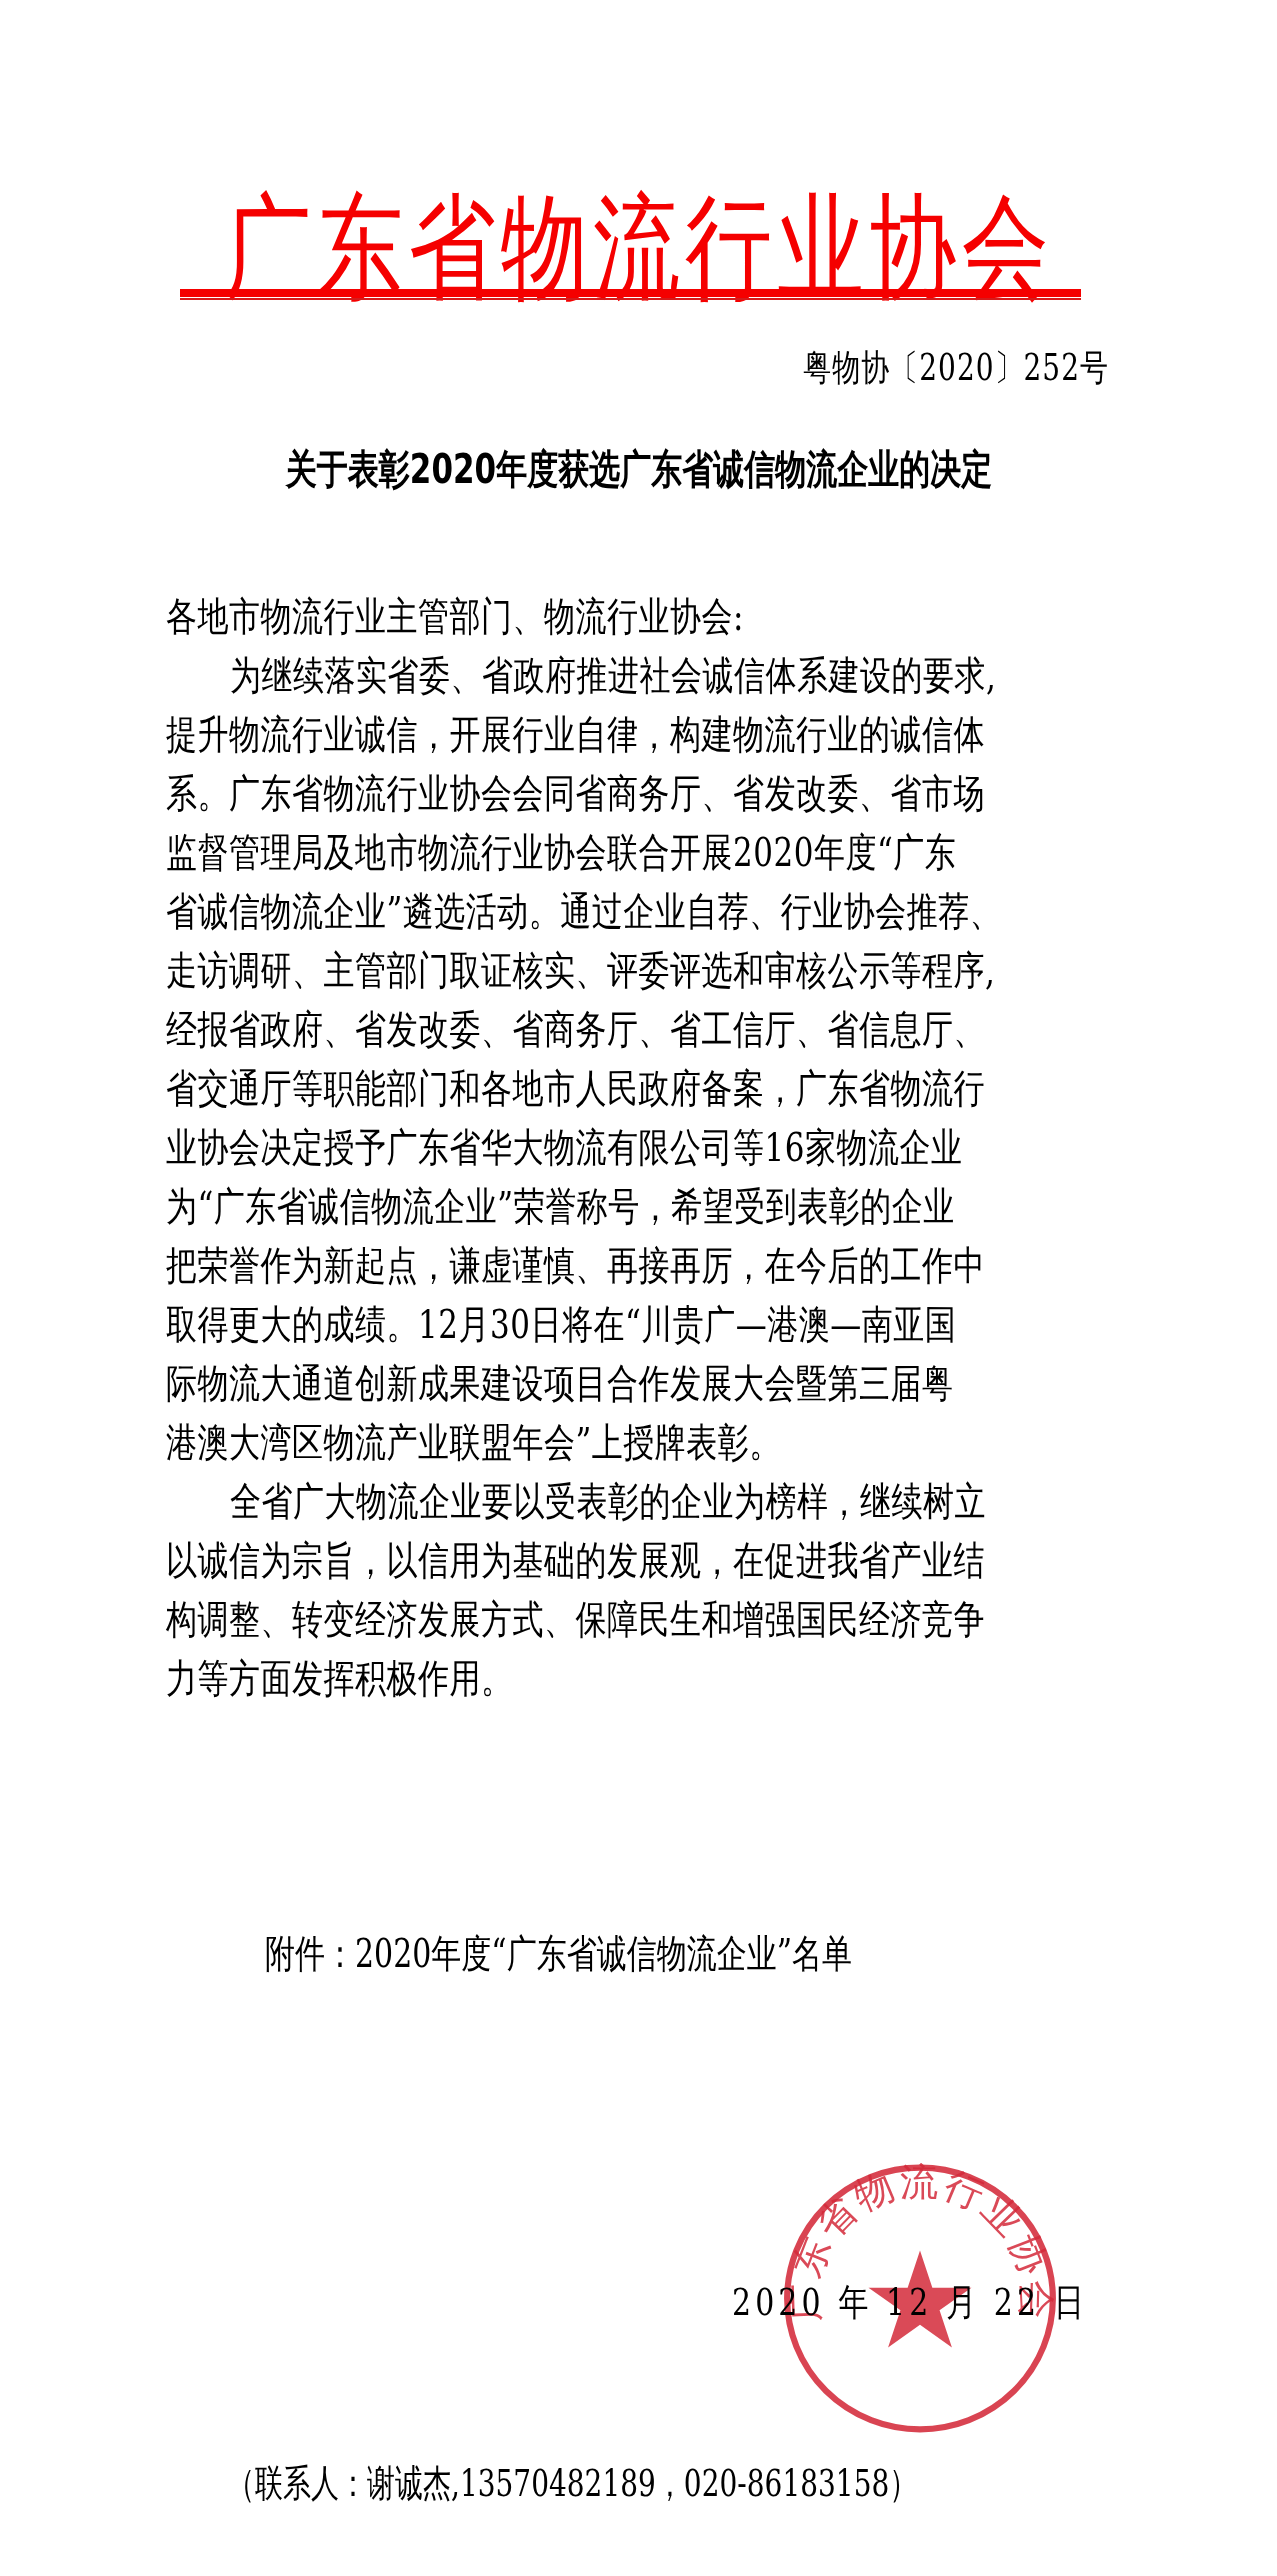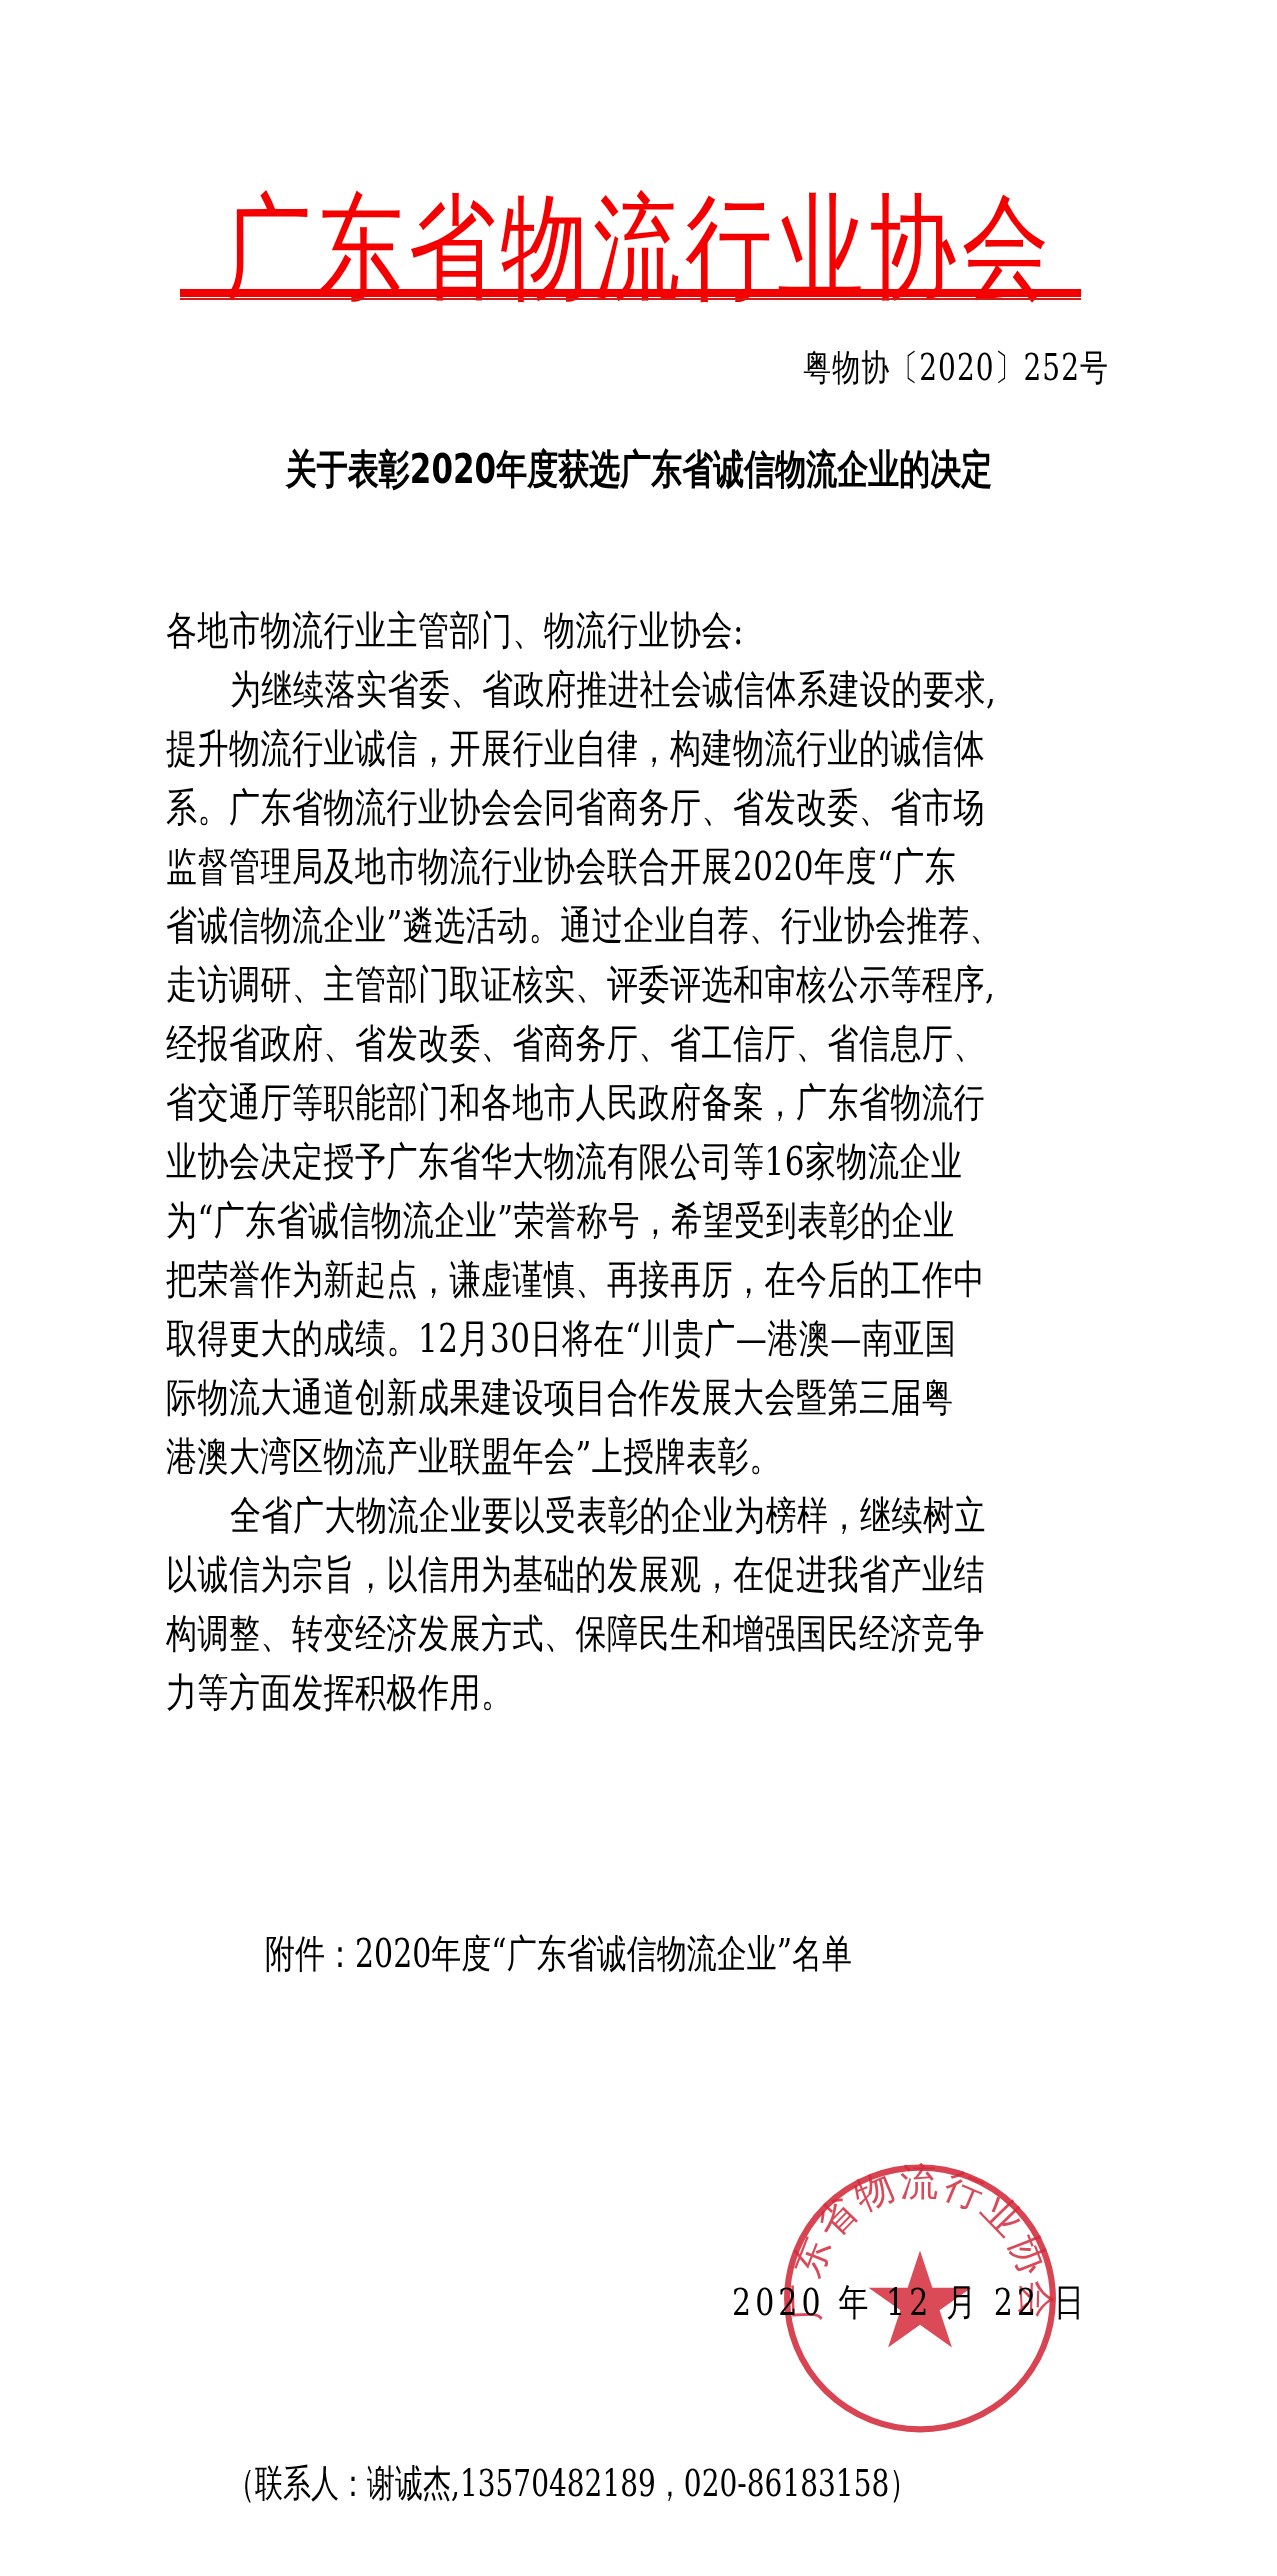--- a/index.html
+++ b/index.html
@@ -106,21 +106,21 @@
 <body>
 
 <div class="abs letterhead">广东省物流行业协会</div>
 <div class="abs red-rule-thick"></div>
 <div class="abs red-rule-thin"></div>
 
 <div class="abs doc-number">粤物协〔2020〕252号</div>
 
 <div class="abs doc-title">关于表彰2020年度获选广东省诚信物流企业的决定</div>
 
-<div class="abs body-block" style="top:587px;margin-top:14px;">
+<div class="abs body-block" style="top:587px;">
   <span class="line">各地市物流行业主管部门、物流行业协会:</span>
   <span class="line indent">为继续落实省委、省政府推进社会诚信体系建设的要求,</span>
   <span class="line">提升物流行业诚信，开展行业自律，构建物流行业的诚信体</span>
   <span class="line">系。广东省物流行业协会会同省商务厅、省发改委、省市场</span>
   <span class="line">监督管理局及地市物流行业协会联合开展2020年度“广东</span>
   <span class="line">省诚信物流企业”遴选活动。通过企业自荐、行业协会推荐、</span>
   <span class="line">走访调研、主管部门取证核实、评委评选和审核公示等程序,</span>
   <span class="line">经报省政府、省发改委、省商务厅、省工信厅、省信息厅、</span>
   <span class="line">省交通厅等职能部门和各地市人民政府备案，广东省物流行</span>
   <span class="line">业协会决定授予广东省华大物流有限公司等16家物流企业</span>

